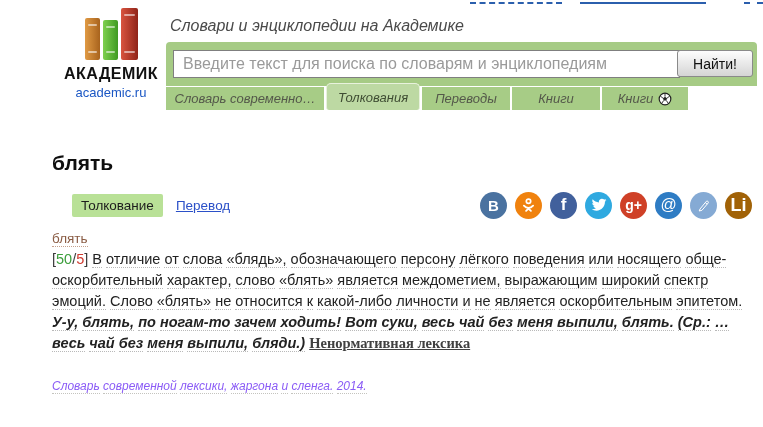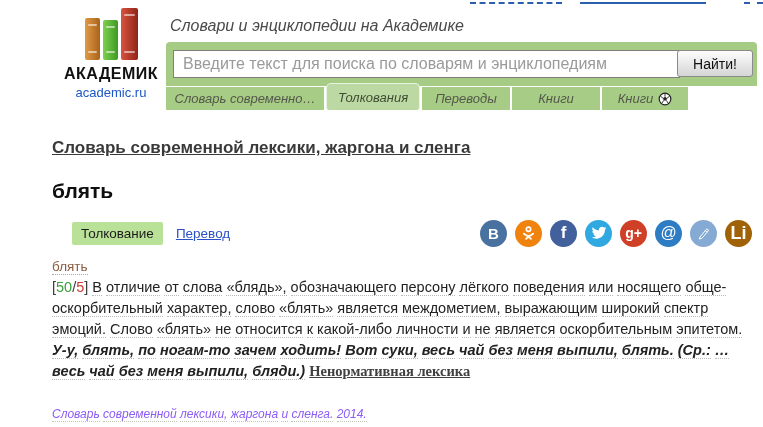--- a/index.html
+++ b/index.html
@@ -108,21 +108,20 @@
     <svg class="ball" viewBox="0 0 24 24">
       <circle cx="12" cy="12" r="10" fill="#fff" stroke="#222" stroke-width="2"></circle>
       <polygon points="12,8 15.5,10.5 14.2,14.5 9.8,14.5 8.5,10.5" fill="#222"></polygon>
       <path d="M12 2v6M4 7l4.5 3.5M20 7l-4.5 3.5M6 20l3.8-5.5M18 20l-3.8-5.5" stroke="#222" stroke-width="1.6" fill="none"></path>
     </svg>
   </div>
 </div>
 
 <div class="content">
 
-  <a class="dict-link">Словарь современной лексики, жаргона и сленга</a>
 
   <h1 class="headword">блять</h1>
 
   <div class="row">
     <div>
       <span class="chip-active">Толкование</span><span class="chip-link">Перевод</span>
     </div>
     <div class="share">
       <span class="sic ic-vk">В</span>
       <span class="sic ic-ok">

